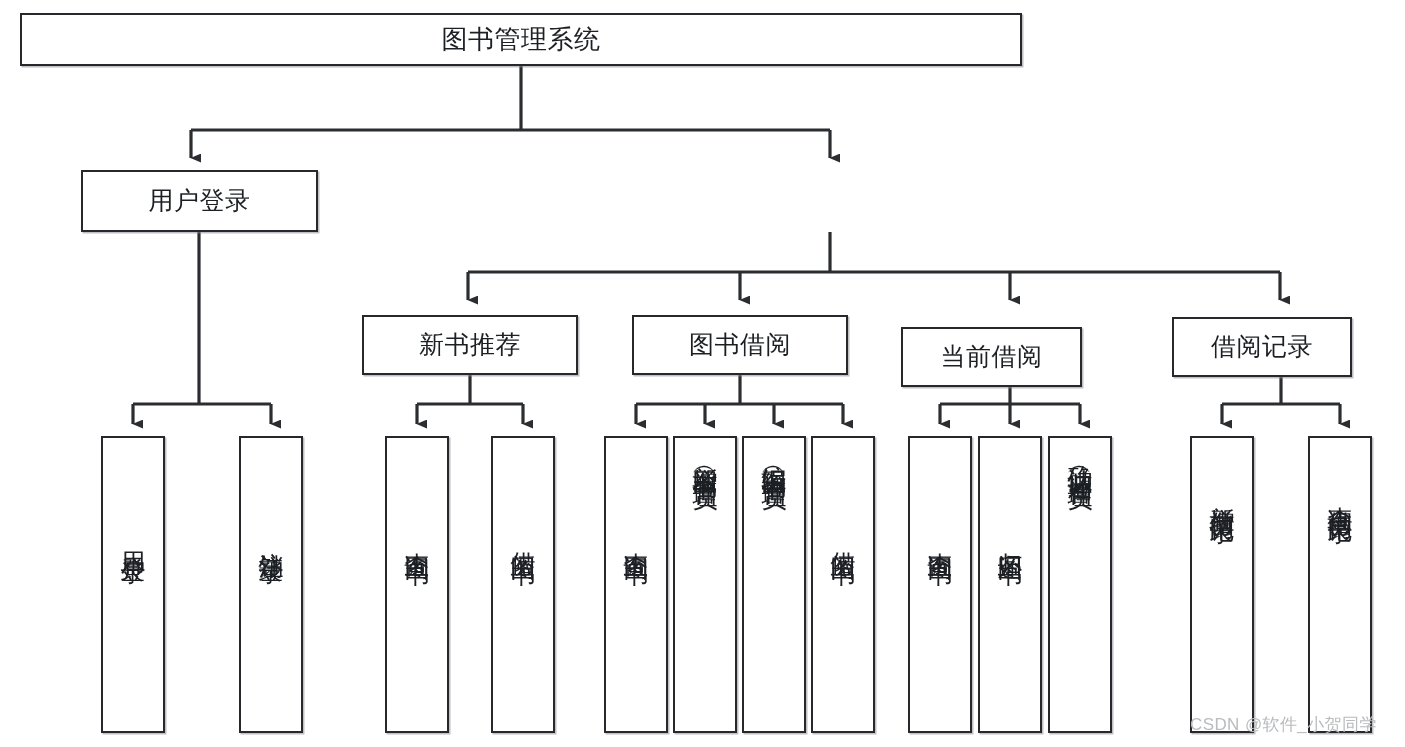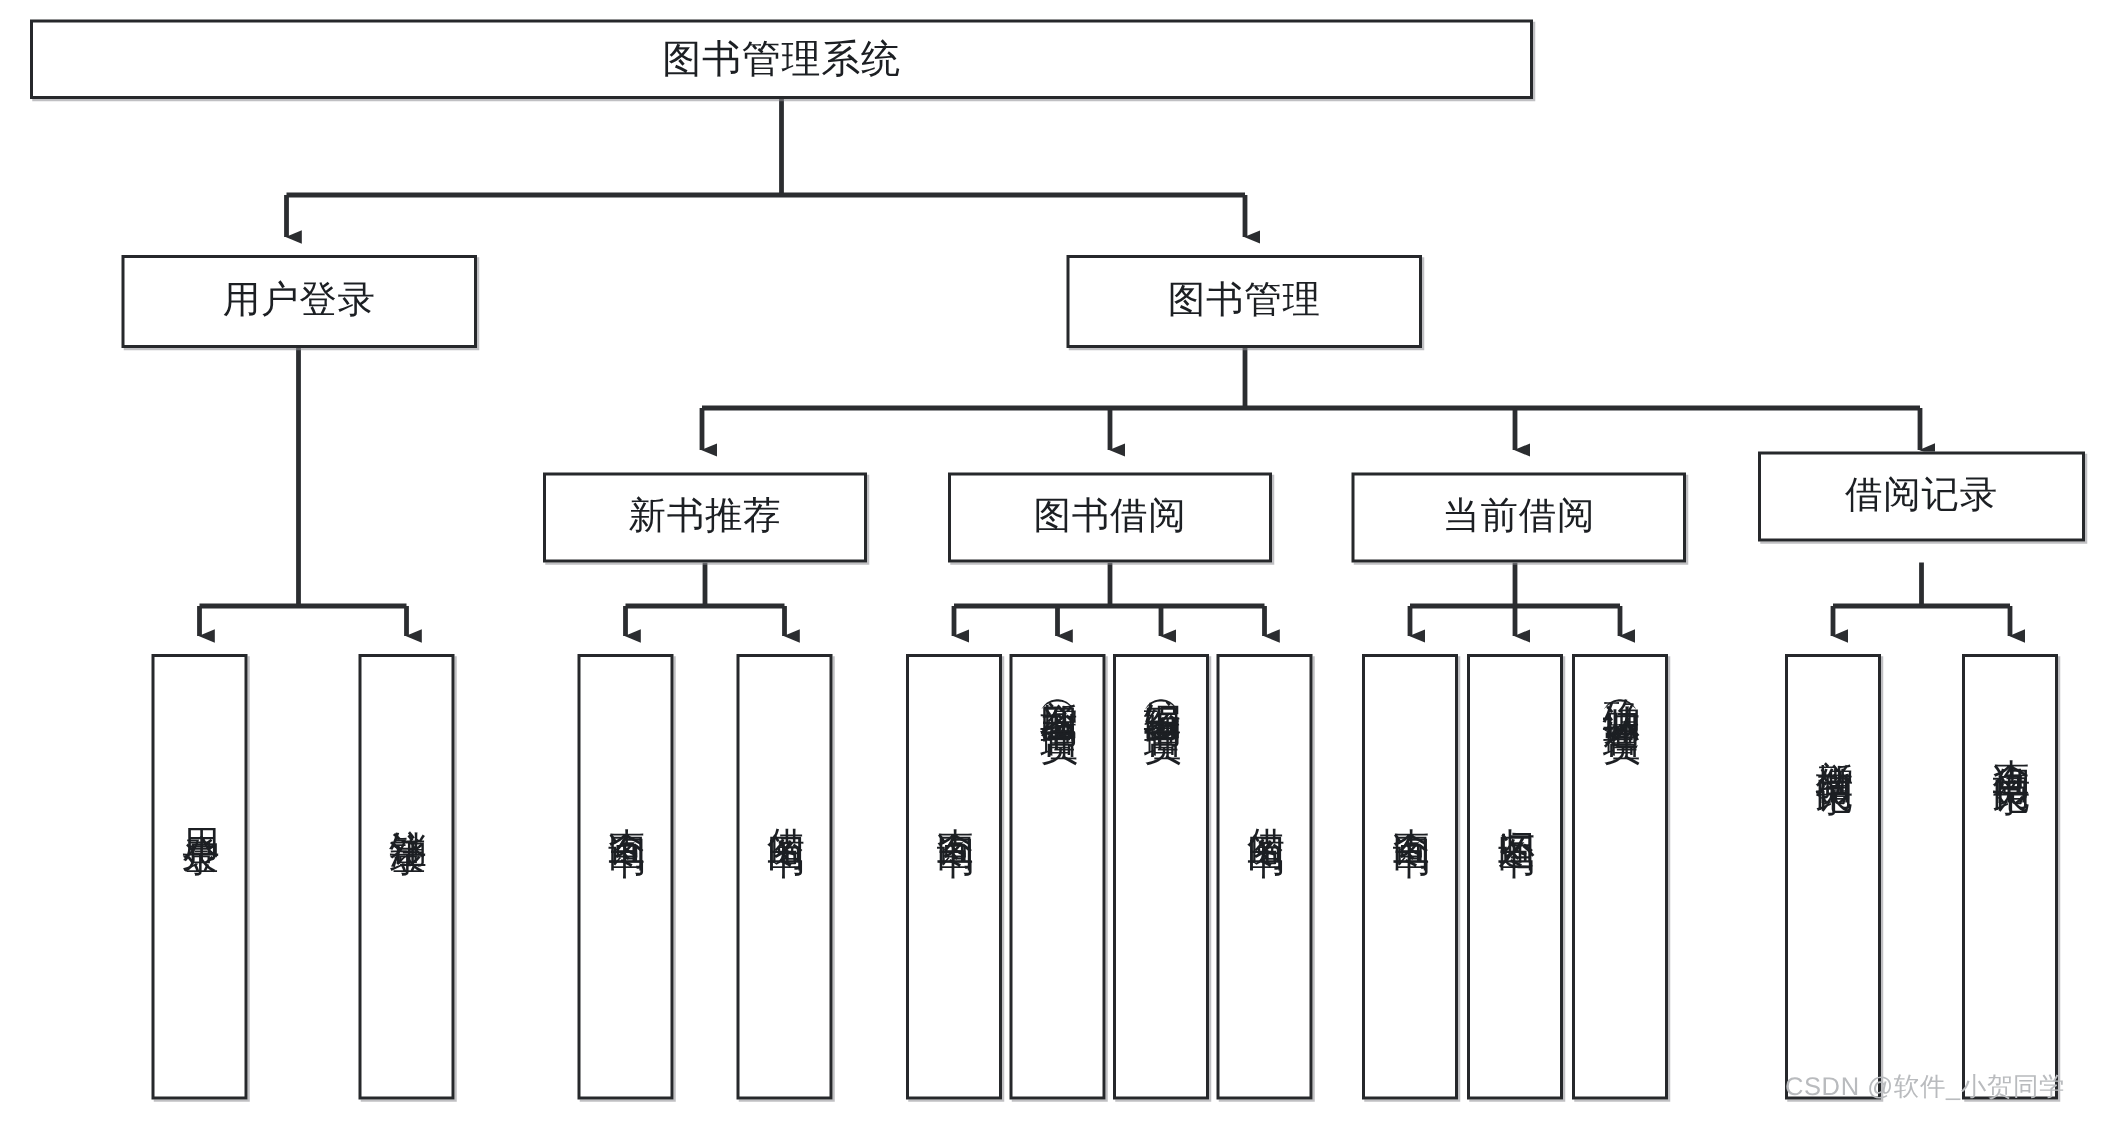--- a/index.html
+++ b/index.html
@@ -141,34 +141,31 @@
     </g>
   </svg>
 
   <div class="node horiz root" style="left:20px; top:13px; width:1002px; height:53px;">
     <span class="label">图书管理系统</span>
   </div>
 
   <div class="node horiz" style="left:81px; top:170px; width:237px; height:62px;">
     <span class="label">用户登录</span>
   </div>
-  <div class="node horiz" style="left:711px; top:170px; width:237px; height:62px;">
-    <span class="label">图书管理</span>
-  </div>
 
   <div class="node horiz" style="left:362px; top:315px; width:216px; height:60px;">
     <span class="label">新书推荐</span>
   </div>
   <div class="node horiz" style="left:632px; top:315px; width:216px; height:60px;font-family:Liberation Serif, serif;">
     <span class="label">图书借阅</span>
   </div>
-  <div class="node horiz" style="left:901px; top:315px; width:223px; height:60px;">
+  <div class="node horiz" style="left:901px; top:327px; width:181px; height:60px;">
     <span class="label">当前借阅</span>
   </div>
-  <div class="node horiz" style="left:1172px; top:301px; width:218px; height:60px;">
+  <div class="node horiz" style="left:1172px; top:317px; width:180px; height:60px;">
     <span class="label">借阅记录</span>
   </div>
 
   <div class="node vert mid2" style="left:101px; top:436px; width:64px; height:297px;">
     <span class="label">用户登录</span>
   </div>
   <div class="node vert mid2" style="left:239px; top:436px; width:64px; height:297px;">
     <span class="label">注销登录</span>
   </div>
 

